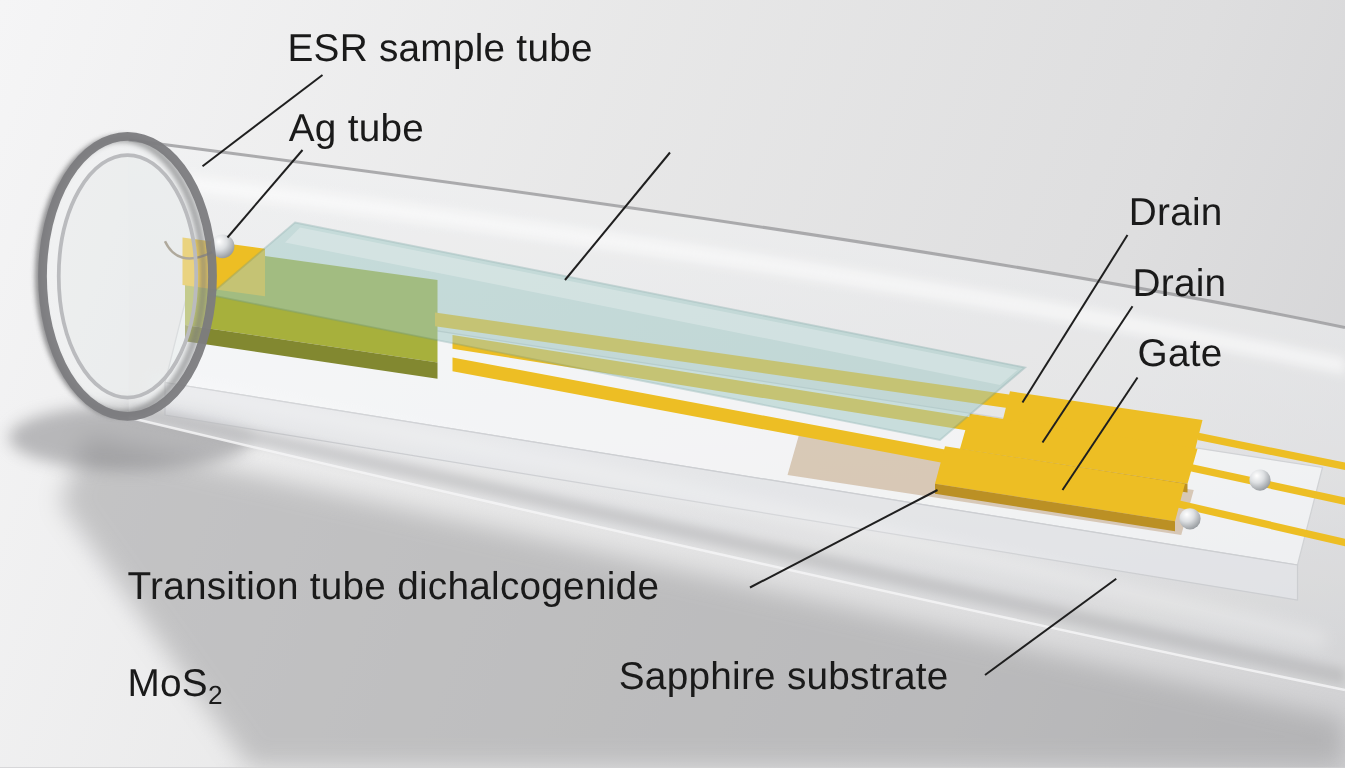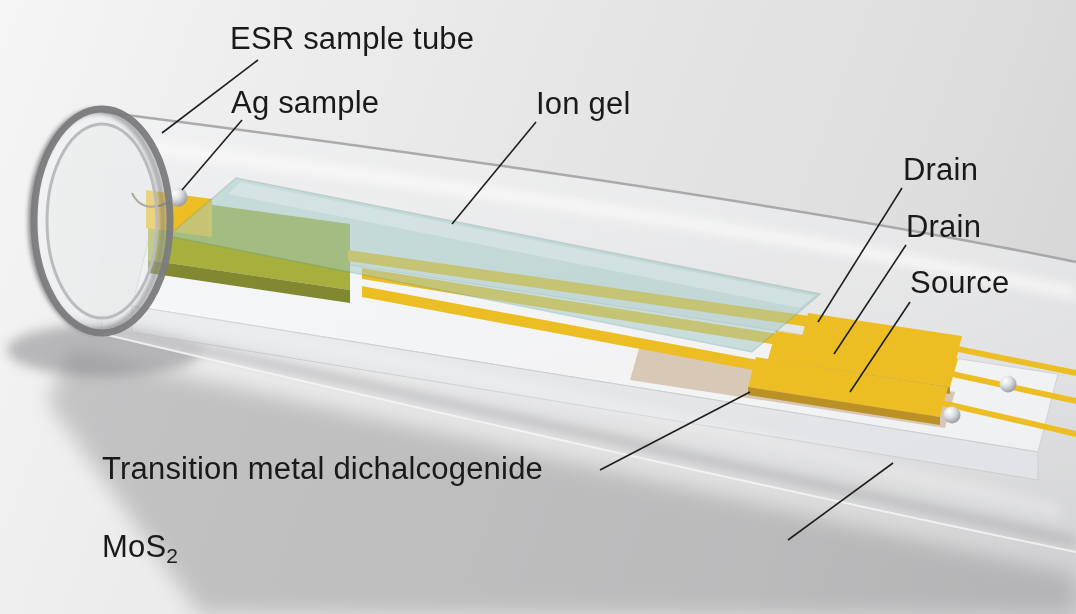--- a/index.html
+++ b/index.html
@@ -125,23 +125,23 @@
       <line x1="536" y1="122" x2="452" y2="224"></line>
       <line x1="902" y1="188" x2="818" y2="322"></line>
       <line x1="906" y1="245" x2="834" y2="354"></line>
       <line x1="910" y1="302" x2="850" y2="392"></line>
       <line x1="600" y1="470" x2="750" y2="392"></line>
       <line x1="788" y1="540" x2="893" y2="463"></line>
     </g>
   </svg>
 
   <div class="label" style="left:230px;top:22px">ESR sample tube</div>
-  <div class="label" style="left:231px;top:86px">Ag sample</div>
-  <div class="label" style="left:536px;top:87px">Ion gel</div>
+  <div class="label" style="left:231px;top:86px">Ag tube</div>
   <div class="label" style="left:903px;top:153px">Drain</div>
   <div class="label" style="left:906px;top:210px">Drain</div>
-  <div class="label" style="left:910px;top:266px">Source</div>
-  <div class="label" style="left:102px;top:452px">Transition metal dichalcogenide</div>
+  <div class="label" style="left:910px;top:266px">Gate</div>
+  <div class="label" style="left:102px;top:452px">Transition tube dichalcogenide</div>
   <div class="label" style="left:102px;top:530px">
     <span>MoS</span><span class="sub">2</span>
   </div>
+  <div class="label" style="left:495px;top:524px">Sapphire substrate</div>
 
 </div>
 
 </body></html>

